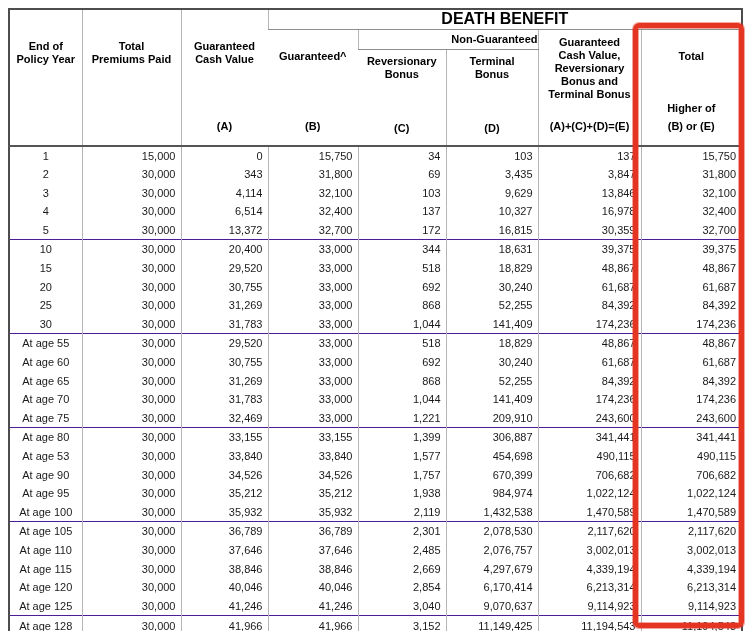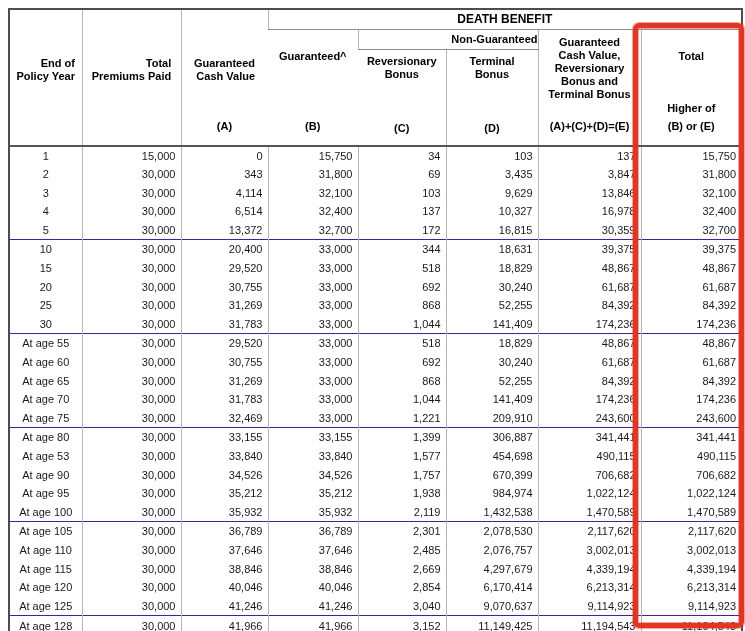--- a/index.html
+++ b/index.html
@@ -28,34 +28,34 @@
     font-weight: normal;
   }
   th:first-child, td:first-child { border-left: none; }
 
   
   thead th { font-weight: bold; vertical-align: top; text-align: center; color: #000; }
   thead { border-bottom: 2px solid #555555; }
   tr.hr1 { height: 20px; }
   tr.hr2 { height: 20px; }
   tr.hr3 { height: 95px; }
-  .th-db   { border-bottom: 1px solid #8e8e8e; font-size: 12px; vertical-align: middle; margin-left: 31px; }
+  .th-db   { border-bottom: 1px solid #8e8e8e; font-size: 16px; vertical-align: middle; margin-left: 31px; }
   .th-ng   { border-bottom: 1px solid #8e8e8e; vertical-align: middle; text-align: right; }
   .hwrap {
     display: flex;
     flex-direction: column;
     align-items: center;
     width: 100%;
   }
   .hwrap-full { height: 133px; }  
   .hwrap-2    { height: 113px; }  
   .hwrap-1    { height: 95px;  }  
   .hlabel { white-space: pre-line; line-height: 13px; }
   .hcode  { margin-top: auto; padding-bottom: 8px; white-space: pre-line; line-height: 18px; }
-  .pt30 { padding-top: 47px; text-align: right; }
+  .pt30 { padding-top: 30px; }
   .pt20 { padding-top: 20px; }
   .pt6  { padding-top: 6px; }
   .pt4  { padding-top: 5px; }
 
   
   td { height: 18.6px; line-height: 18.6px; font-size: 11px; }
   td.c-label { text-align: center; }
   td.c-num   { text-align: right; padding-right: 5px; }
   tbody.group + tbody.group { border-top: 1px solid #4c1d95; }
   tbody.group:last-of-type  { border-top: 2px solid #555555; }

